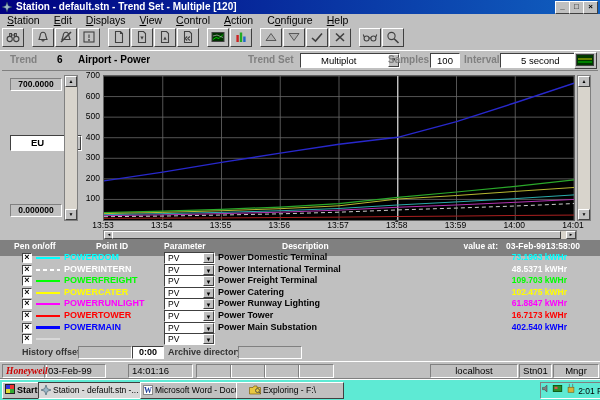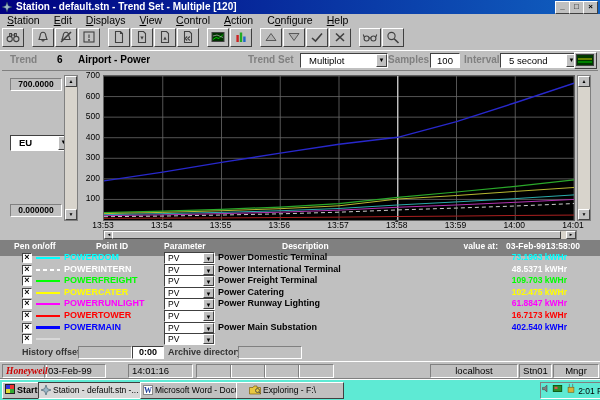--- a/index.html
+++ b/index.html
@@ -22,21 +22,21 @@
   
   #toolbar{top:28px;left:2px;width:596px;height:19px;}
   .tool-group{display:inline-block;margin-right:7px;vertical-align:top;}
   .tool-btn{display:inline-block;width:20px;height:17px;margin-right:1px;border:1px solid;
             border-color:#ffffff #404040 #404040 #ffffff;background:#c0c0c0;text-align:center;}
   .tool-btn svg{margin-top:1px;}
   
   #trend-header{top:50px;left:0;width:600px;height:19px;border-top:1px solid #fff;font-size:10px;}
   .hdr-label{top:3px;font-weight:bold;color:#808080;}
   .hdr-val{top:3px;font-weight:bold;color:#000;}
-  .selectbox{background:#fff;height:13px;font-size:9.5px;line-height:13px;padding-left:8px;}
+  .selectbox{background:#fff;height:13px;font-size:9.5px;line-height:13px;padding-left:20px;}
   .dd-arrow{position:absolute;right:0;top:0;width:11px;height:100%;background:#c0c0c0;
             border:1px solid;border-color:#fff #404040 #404040 #fff;font-size:6px;line-height:11px;
             text-align:center;color:#000;box-sizing:border-box;}
   
   #chart-panel{top:70px;left:2px;width:596px;height:168px;border-top:1px solid #808080;}
   .scalebox{left:8px;width:50px;height:11px;background:#c0c0c0;font-size:8.5px;font-weight:bold;
             text-align:center;line-height:11px;}
   #eu-select{left:8px;top:64px;width:50px;height:14px;}
   .vscroll{width:12px;background:#d8d4cc;border:1px solid #808080;}
   .varrow{position:absolute;left:0;width:10px;height:9px;font-size:5px;text-align:center;line-height:9px;color:#000;}
@@ -288,20 +288,21 @@
     <span class="abs pid nowrap" style="color:#ff00ff;">POWERRUNLIGHT</span>
     <span class="abs param sunken">PV<span class="dd-arrow">▼</span></span>
     <span class="abs desc nowrap">Power Runway Lighting</span>
     <span class="abs val nowrap" style="color:#ff00ff;">61.8847 kWHr</span>
   </div>
     <div class="trow" style="top:58px;">
     <span class="abs cb sunken">×</span>
     <span class="abs pen-sample" style="background:#ff0000;"></span>
     <span class="abs pid nowrap" style="color:#ff0000;">POWERTOWER</span>
     <span class="abs param sunken">PV<span class="dd-arrow">▼</span></span>
+    <span class="abs desc nowrap">Power Tower</span>
     <span class="abs val nowrap" style="color:#ff0000;">16.7173 kWHr</span>
   </div>
     <div class="trow" style="top:69.6px;">
     <span class="abs cb sunken">×</span>
     <span class="abs pen-sample" style="background:#0000ff;height:3px;top:4px;"></span>
     <span class="abs pid nowrap" style="color:#0000ff;">POWERMAIN</span>
     <span class="abs param sunken">PV<span class="dd-arrow">▼</span></span>
     <span class="abs desc nowrap">Power Main Substation</span>
     <span class="abs val nowrap" style="color:#0000ff;">402.540 kWHr</span>
   </div>

